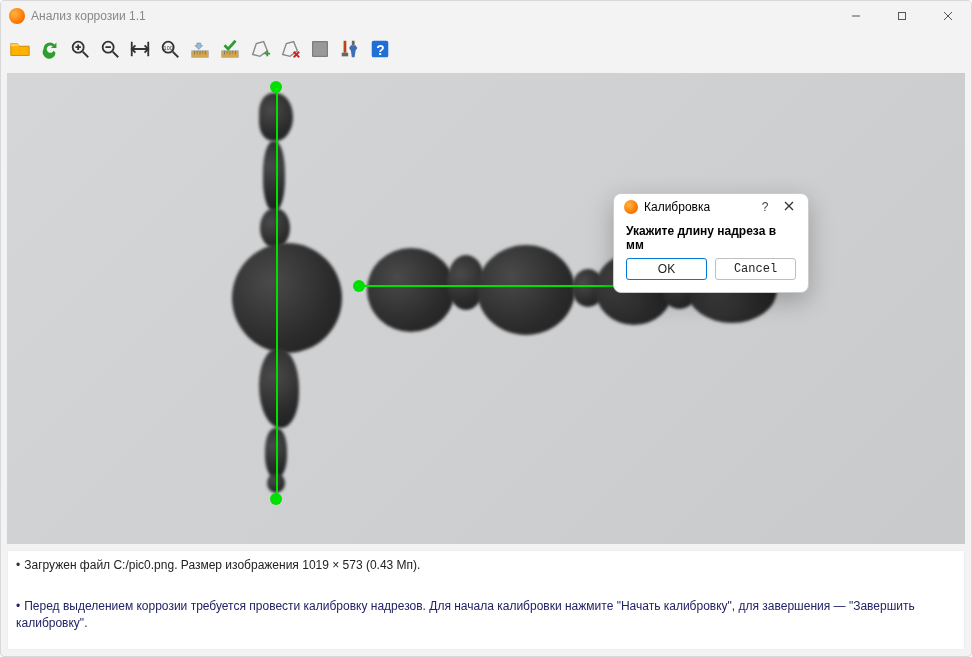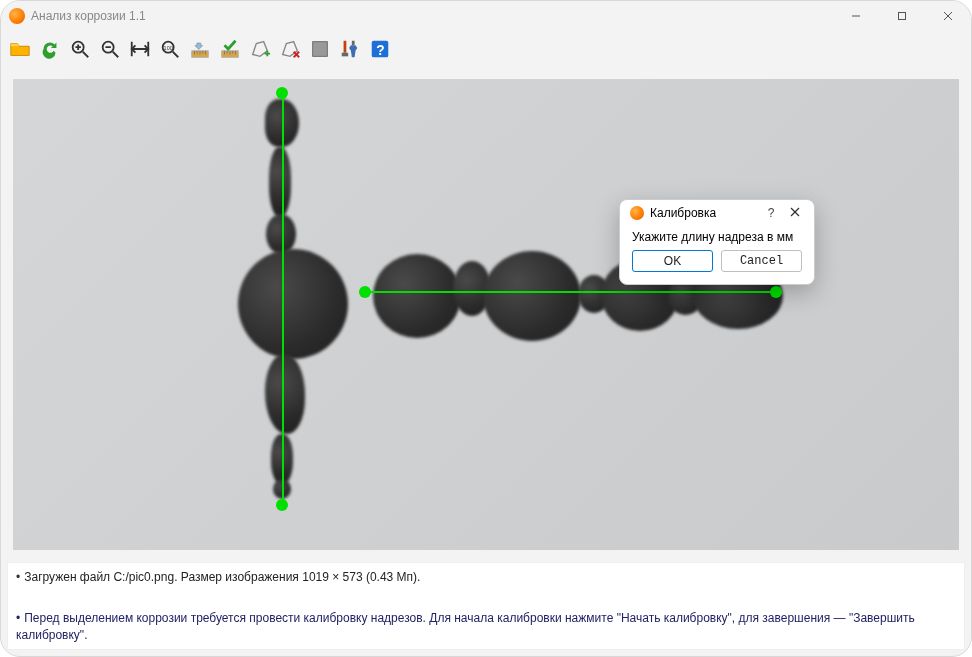--- a/index.html
+++ b/index.html
@@ -7,21 +7,21 @@
     margin: 0;
     font-family: "Segoe UI", Tahoma, sans-serif;
     font-size: 12px;
     background: #fff;
     overflow: hidden;
   }
   .window {
     width: 972px;
     height: 657px;
     border: 1px solid #d8d8d8;
-    border-radius: 20px;
+    border-radius: 4px;
     overflow: hidden;
     background: #f3f3f3;
     position: relative;
     display: flex;
     flex-direction: column;
   }
   
   .titlebar {
     height: 30px;
     display: flex;
@@ -57,21 +57,21 @@
   }
   .toolbar .tbtn {
     width: 30px; height: 30px;
     display: flex; align-items:center; justify-content:center;
   }
   .toolbar .tbtn svg { width: 22px; height: 22px; }
 
   
   .canvas-wrap {
     flex: 0 0 auto;
-    margin: 12px;
+    margin: 6px;
     height: 471px;
     display: flex;
     background: #fff;
   }
   .canvas {
     flex: 1;
     position: relative;
     background: linear-gradient(135deg,#d5d6d8 0%, #cfd0d2 50%, #c9cacc 100%);
     overflow: hidden;
   }
@@ -114,21 +114,21 @@
   .dialog .dlg-title .dlg-icon {
     width:14px;height:14px;border-radius:50%;
     background: radial-gradient(circle at 35% 35%, #ffb347, #ff7b00 60%, #cc5500);
   }
   .dialog .dlg-title .dlg-label { flex:0 0 auto; }
   .dialog .dlg-title .dlg-spacer { flex:1; }
   .dialog .dlg-title .dlg-help, .dialog .dlg-title .dlg-close {
     width:18px; text-align:center; color:#444;
   }
   .dialog .dlg-body { padding: 6px 12px 12px 12px; }
-  .dialog .dlg-prompt { margin-bottom: 6px; }
+  .dialog .dlg-prompt { margin-bottom: 6px; font-weight: bold; }
   .dialog .spin-wrap {
     display:flex; align-items:stretch;
     border:1px solid #8a8a8a; height:20px;
     margin-bottom:10px;
   }
   .dialog .spin-wrap .spin-sel {
     background:#0a84ff;
     color:#fff;
     flex:1;
     padding:1px 3px;

